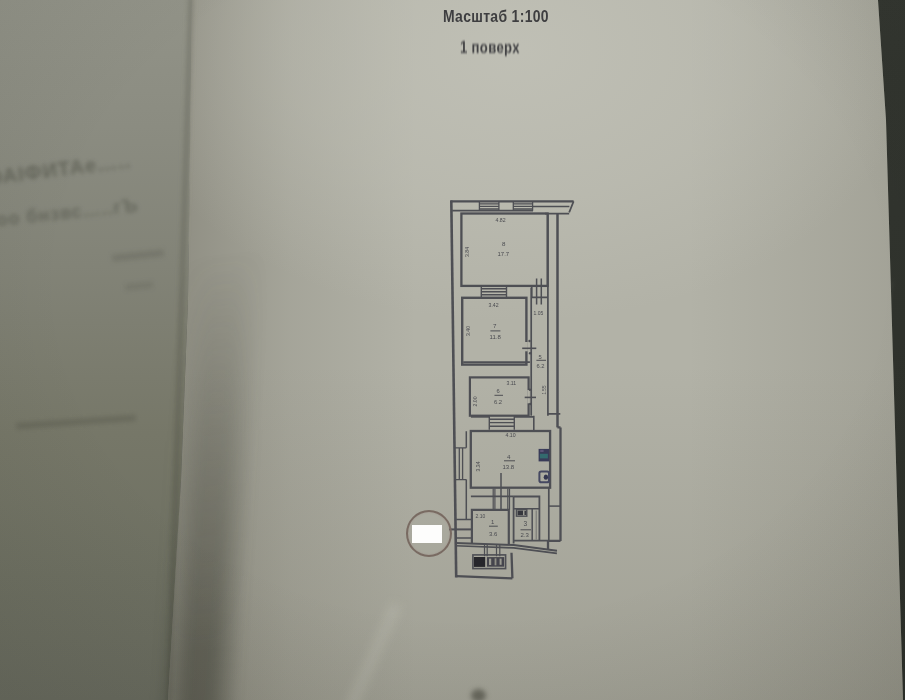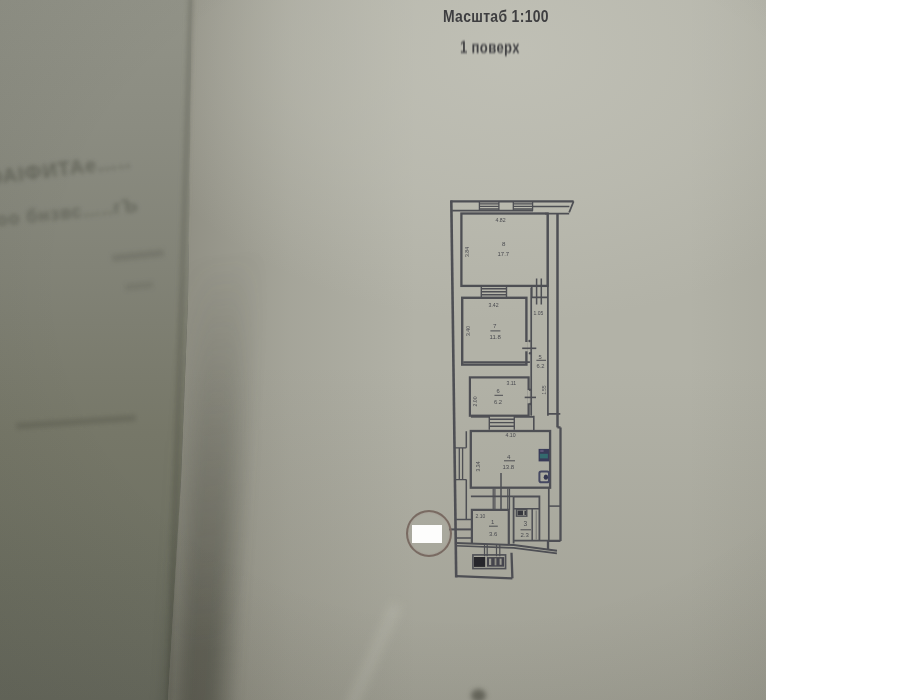--- a/index.html
+++ b/index.html
@@ -1,16 +1,16 @@
 <!DOCTYPE html>
 <html><head>
 <meta charset="utf-8">
 <style>
   html,body{margin:0;padding:0;}
-  #stage{position:relative;width:766px;height:700px;overflow:hidden;
+  #stage{position:relative;width:905px;height:700px;overflow:hidden;
     background:linear-gradient(160deg,#3a3d37 0%,#31342e 40%,#2c2f29 100%);
     font-family:"Liberation Sans",sans-serif;}
   .abs{position:absolute;}
 </style>
 </head>
 <body>
 <div id="stage">
 
   <div class="abs" style="left:860px;top:20px;width:2px;height:90px;background:rgba(150,155,140,0.22);transform:rotate(14deg);filter:blur(1.5px);"></div>
   <div class="abs" style="left:880px;top:280px;width:2px;height:120px;background:rgba(150,155,140,0.18);transform:rotate(10deg);filter:blur(2px);"></div>

